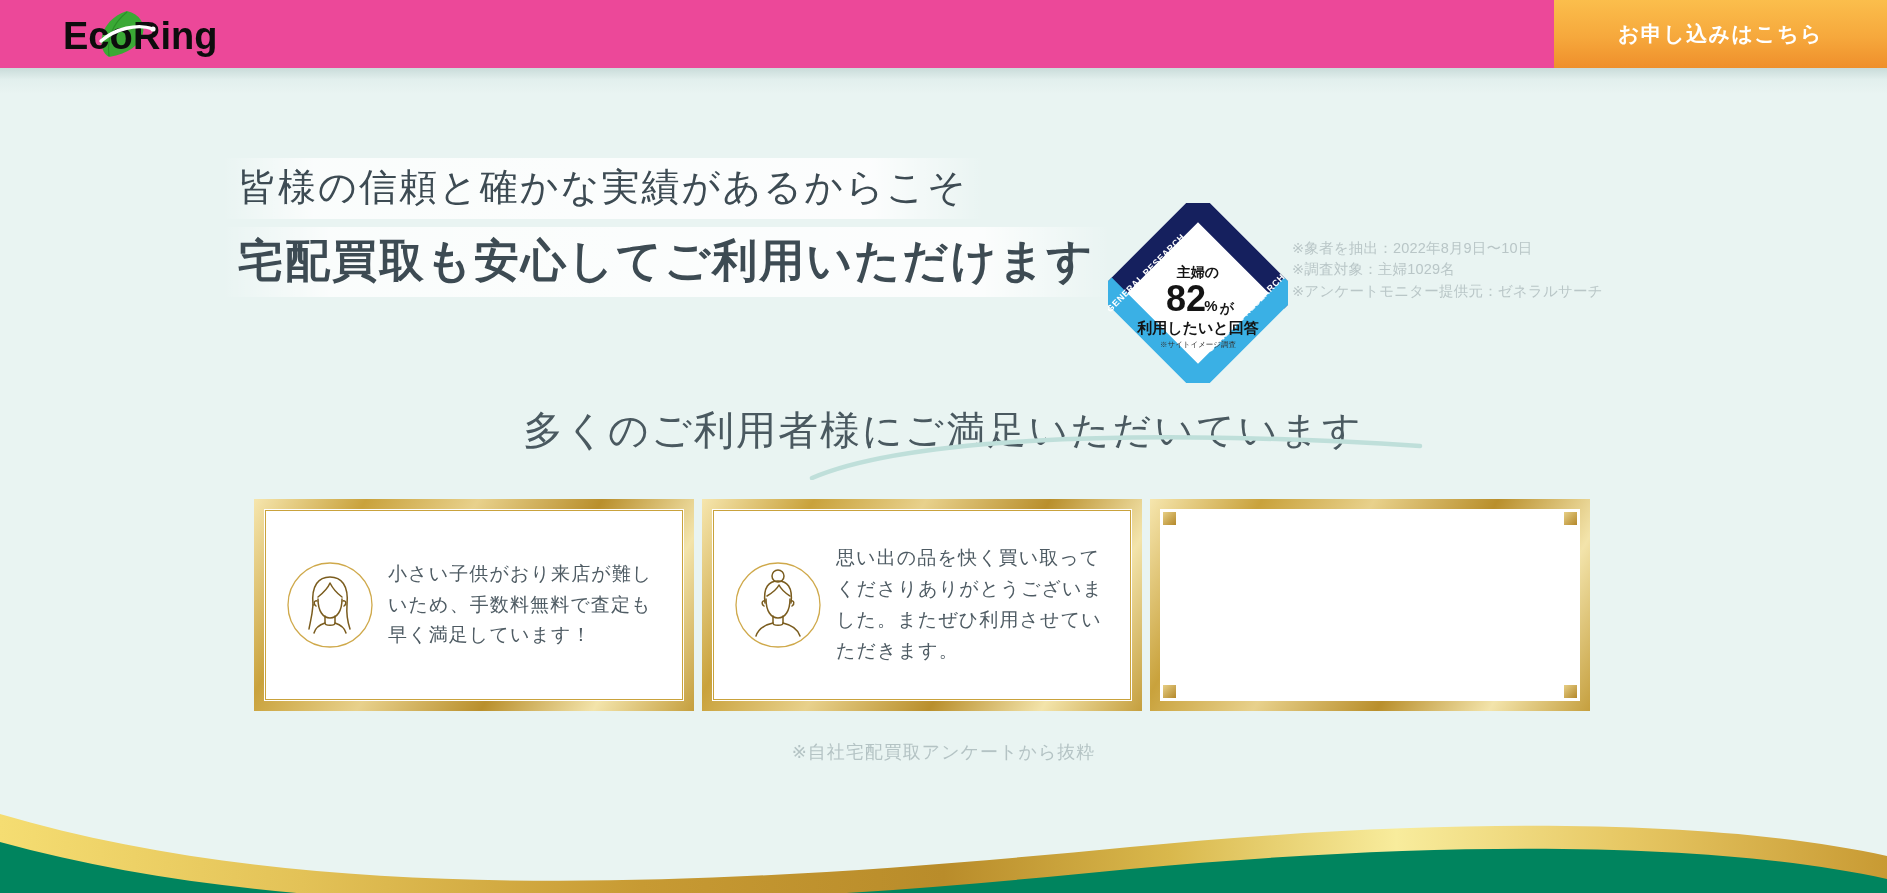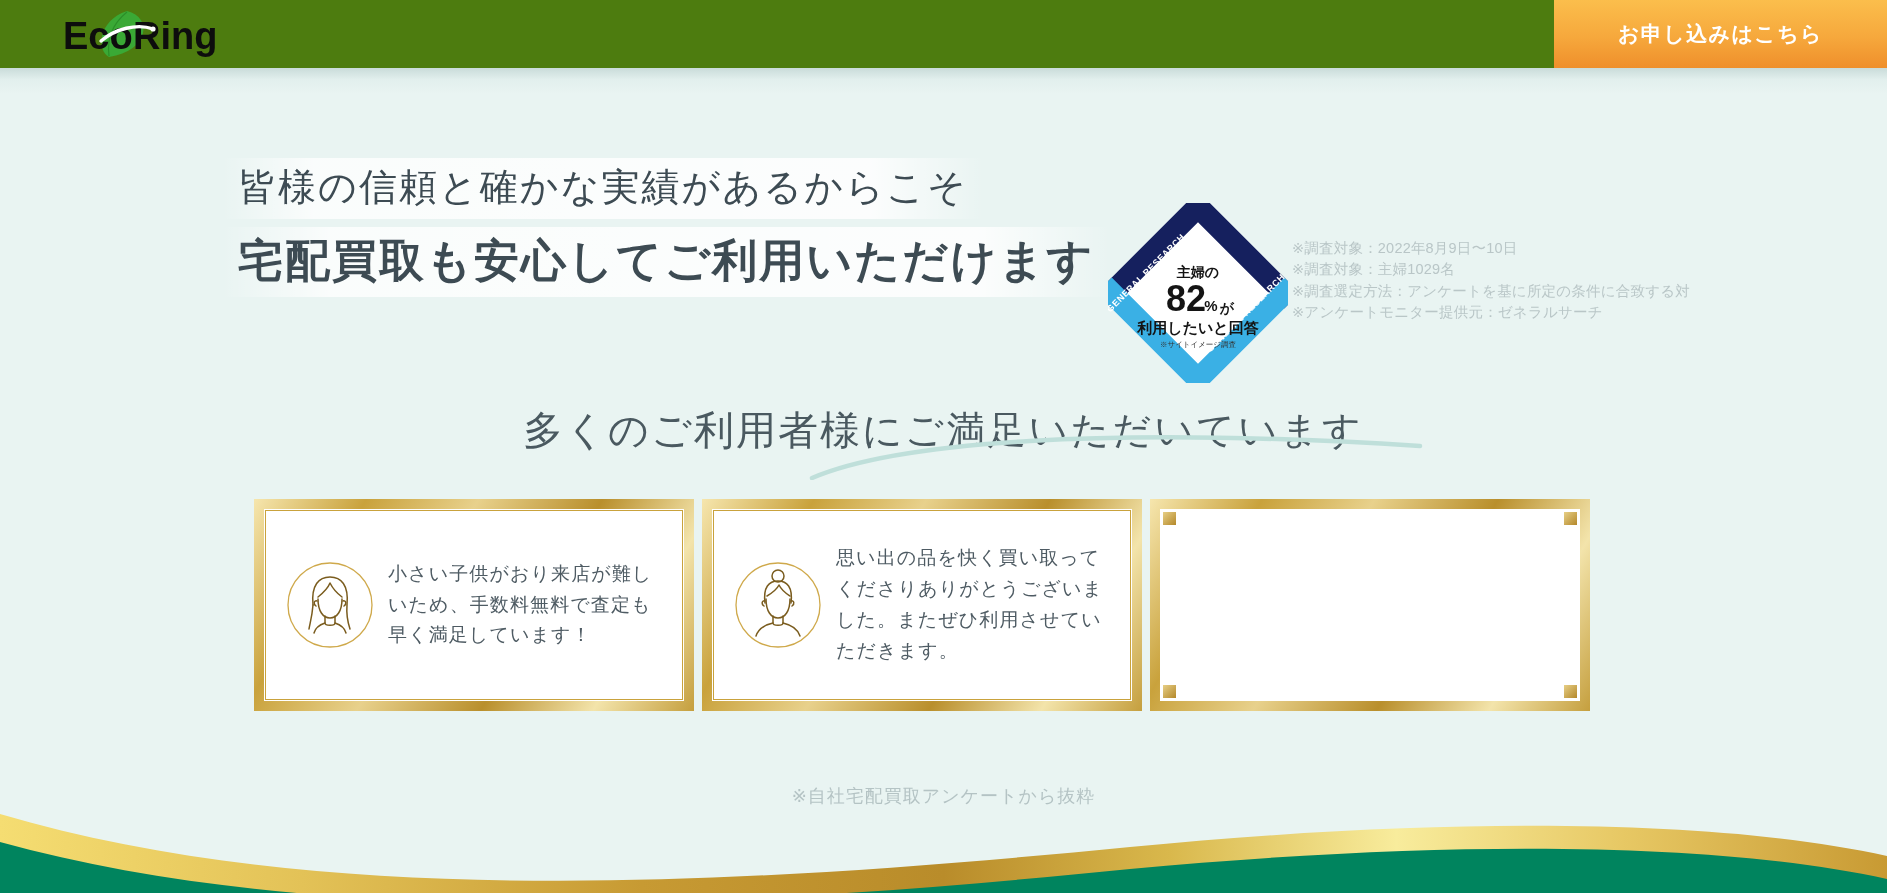--- a/index.html
+++ b/index.html
@@ -6,21 +6,21 @@
   body{
     width:1887px;height:893px;overflow:hidden;position:relative;
     background:#e9f4f2;
     font-family:"Liberation Sans","DejaVu Sans",sans-serif;
     -webkit-font-smoothing:antialiased;
   }
 
   
   .header{
     position:absolute;top:0;left:0;width:1887px;height:68px;
-    background:#4d7c0f;z-index:30;text-decoration:underline;
+    background:#ec4899;z-index:30;text-decoration:underline;
   }
   .logo{
     position:absolute;left:49px;top:7px;width:200px;height:54px;
   }
   .cta-button{
     position:absolute;right:0;top:0;width:333px;height:68px;
     background:linear-gradient(180deg,#fbbe4c 0%,#f6a83c 55%,#ef8f2b 100%);
     color:#ffffff;font-size:21px;font-weight:bold;letter-spacing:1.4px;
     display:flex;align-items:center;justify-content:center;
     border:none;cursor:pointer;box-sizing:border-box;margin-left:10px;
@@ -87,21 +87,21 @@
   .corner.tl{left:9px;top:9px;}
   .corner.tr{right:9px;top:9px;}
   .corner.bl{left:9px;bottom:9px;}
   .corner.br{right:9px;bottom:9px;}
   .avatar{width:88px;height:88px;flex:0 0 88px;margin-right:14px;}
   .card-text{
     color:#4e5b63;font-size:19px;line-height:1.62;letter-spacing:1.1px;
     text-align:left;
   }
   .cards-note{
-    position:absolute;top:784px;left:0;width:1887px;text-align:center;
+    position:absolute;top:740px;left:0;width:1887px;text-align:center;
     color:#b4c3c4;font-size:18px;letter-spacing:1px;
   }
 
   
   .wave{position:absolute;left:0;bottom:0;width:1887px;height:120px;}
 </style>
 </head>
 <body>
 
 <div class="header">
@@ -140,23 +140,22 @@
       <text x="90" y="74" text-anchor="middle" font-family="Liberation Sans, sans-serif" font-size="14" font-weight="bold" fill="#141414">主婦の</text>
       <text x="78" y="108" text-anchor="middle" font-family="Liberation Sans, sans-serif" font-size="36" font-weight="bold" fill="#141414">82</text>
       <text x="103" y="108" text-anchor="middle" font-family="Liberation Sans, sans-serif" font-size="15" font-weight="bold" fill="#141414">%</text>
       <text x="119" y="110" text-anchor="middle" font-family="Liberation Sans, sans-serif" font-size="14" font-weight="bold" fill="#141414">が</text>
       <text x="90" y="130" text-anchor="middle" font-family="Liberation Sans, sans-serif" font-size="15" font-weight="bold" fill="#141414">利用したいと回答</text>
       <text x="90" y="144" text-anchor="middle" font-family="Liberation Sans, sans-serif" font-size="7.5" fill="#333333">※サイトイメージ調査</text>
     </svg>
   </div>
 
   <div class="survey-notes">
-    <div>※調査対象：2022年8月9日〜10日</div>
+    <div>※象者を抽出：2022年8月9日〜10日</div>
     <div>※調査対象：主婦1029名</div>
-    <div>※調査選定方法：アンケートを基に所定の条件に合致する対</div>
     <div>※アンケートモニター提供元：ゼネラルサーチ</div>
   </div>
 </div>
 
 <div class="section-head">
   <span class="sh-small">多くのご利用者様に</span>
   <span class="sh-large">ご満足いただいています</span>
 </div>
 <svg class="sh-swoosh" viewBox="0 0 620 60" aria-hidden="true">
   <path d="M6 58 C90 22 300 6 614 26" fill="none" stroke="#bfdfda" stroke-width="4.5" stroke-linecap="round"></path>

